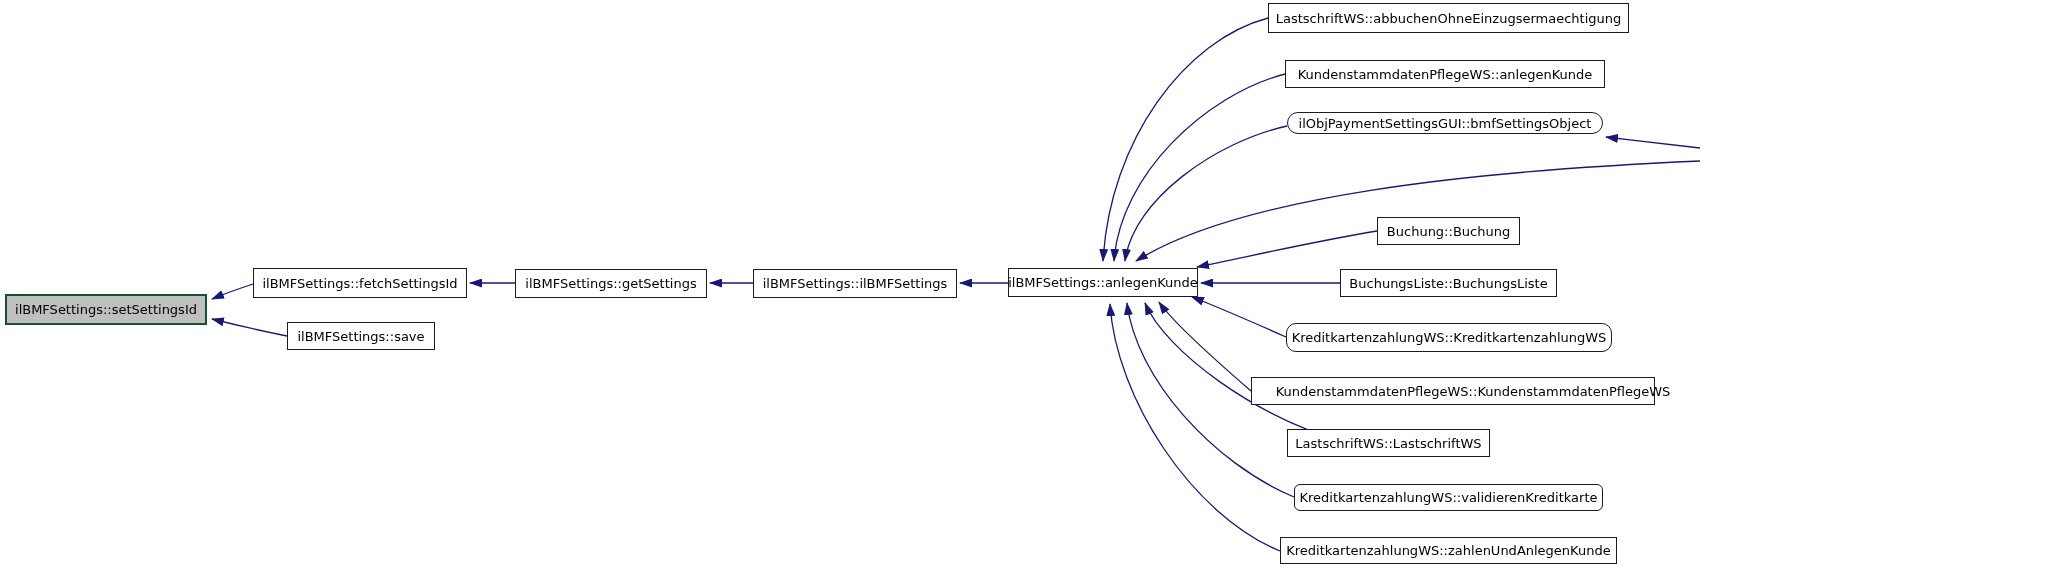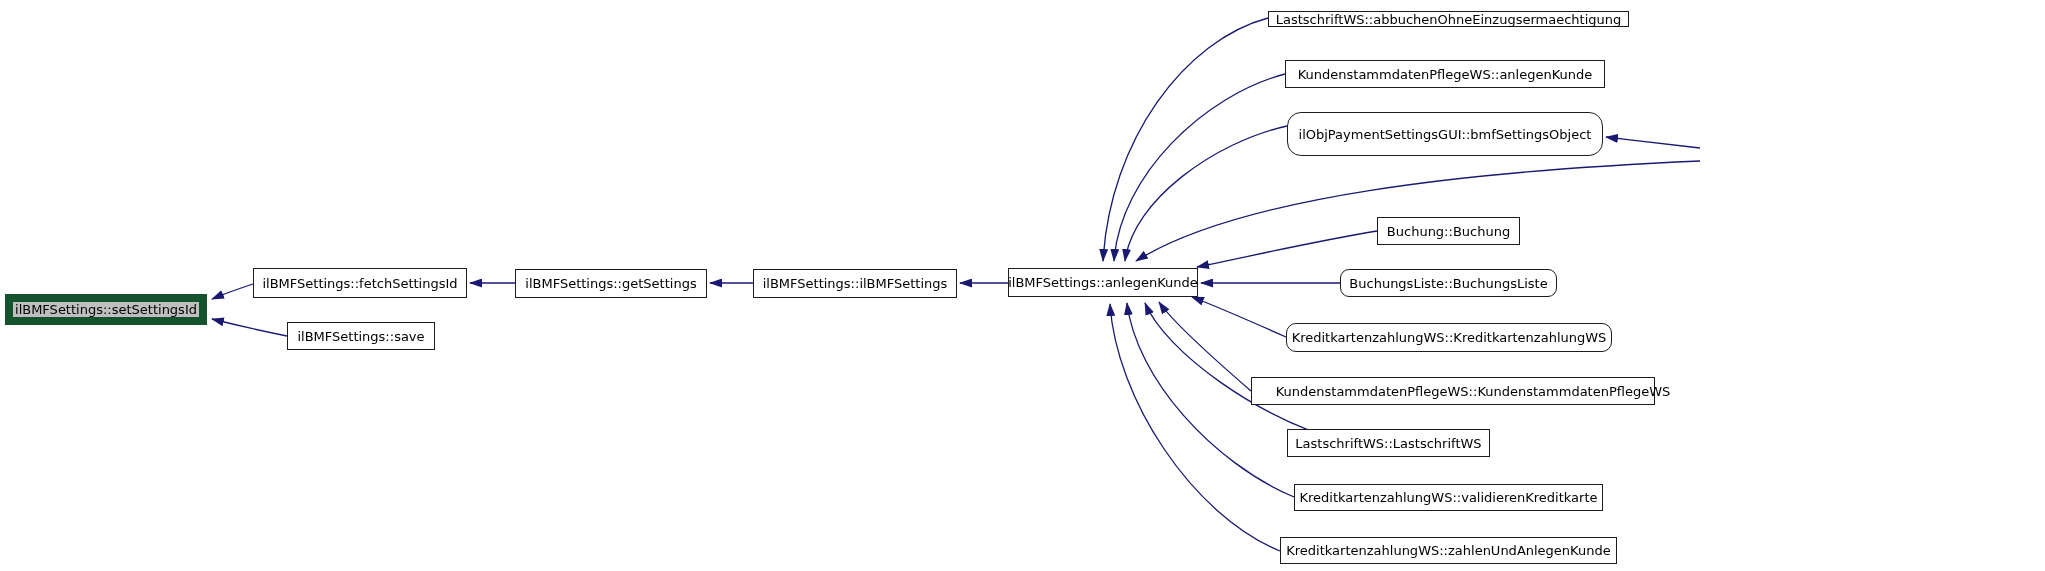--- a/index.html
+++ b/index.html
@@ -19,21 +19,21 @@
     border:1px solid #1c1c1c;
     color:#000000;
     font-size:13px;
     line-height:1;
     white-space:nowrap;
     cursor:pointer;
     z-index:2;
   }
   .node.hl{
     background:#bfbfbf;
-    border:8px solid #14532d;
+    border:2px solid #14532d;
     text-align:right;
   }
 </style>
 </head>
 <body>
 
 <div class="canvas">
 
   <svg class="edges" width="2045" height="571" viewBox="0 0 2045 571" xmlns="http://www.w3.org/2000/svg">
     <defs>
@@ -67,34 +67,34 @@
   <div class="node" style="left:253px;top:268px;width:214px;height:30px;">ilBMFSettings::fetchSettingsId</div>
 
   <div class="node" style="left:287px;top:322px;width:148px;height:28px;">ilBMFSettings::save</div>
 
   <div class="node" style="left:515px;top:269px;width:192px;height:29px;">ilBMFSettings::getSettings</div>
 
   <div class="node" style="left:753px;top:269px;width:204px;height:29px;">ilBMFSettings::ilBMFSettings</div>
 
   <div class="node" style="left:1008px;top:268px;width:190px;height:29px;">ilBMFSettings::anlegenKunde</div>
 
-  <div class="node" style="left:1268px;top:3px;width:361px;height:16px;margin-top:8px;">LastschriftWS::abbuchenOhneEinzugsermaechtigung</div>
+  <div class="node" style="left:1268px;top:3px;width:361px;height:30px;">LastschriftWS::abbuchenOhneEinzugsermaechtigung</div>
 
   <div class="node" style="left:1285px;top:60px;width:320px;height:28px;">KundenstammdatenPflegeWS::anlegenKunde</div>
 
-  <div class="node" style="left:1287px;top:112px;width:316px;height:44px;border-radius:14px;">ilObjPaymentSettingsGUI::bmfSettingsObject</div>
+  <div class="node" style="left:1287px;top:112px;width:316px;height:22px;border-radius:14px;">ilObjPaymentSettingsGUI::bmfSettingsObject</div>
 
 
   <div class="node" style="left:1377px;top:217px;width:143px;height:28px;">Buchung::Buchung</div>
 
-  <div class="node" style="left:1340px;top:269px;width:217px;height:28px;border-radius:9px;">BuchungsListe::BuchungsListe</div>
+  <div class="node" style="left:1340px;top:269px;width:217px;height:28px;">BuchungsListe::BuchungsListe</div>
 
   <div class="node" style="left:1286px;top:323px;width:326px;height:29px;border-radius:10px;">KreditkartenzahlungWS::KreditkartenzahlungWS</div>
 
   <div class="node" style="left:1251px;top:377px;width:404px;height:28px;padding-left:40px;">KundenstammdatenPflegeWS::KundenstammdatenPflegeWS</div>
 
   <div class="node" style="left:1287px;top:429px;width:203px;height:28px;">LastschriftWS::LastschriftWS</div>
 
-  <div class="node" style="left:1294px;top:484px;width:309px;height:27px;">KreditkartenzahlungWS::validierenKreditkarte</div>
+  <div class="node" style="left:1294px;top:484px;width:309px;height:27px;border-radius:6px;">KreditkartenzahlungWS::validierenKreditkarte</div>
 
   <div class="node" style="left:1280px;top:537px;width:337px;height:27px;">KreditkartenzahlungWS::zahlenUndAnlegenKunde</div>
 
 </div>
 
 </body></html>

